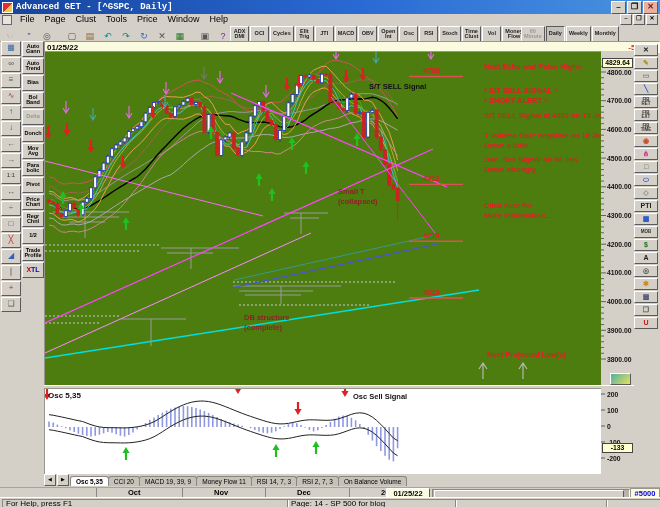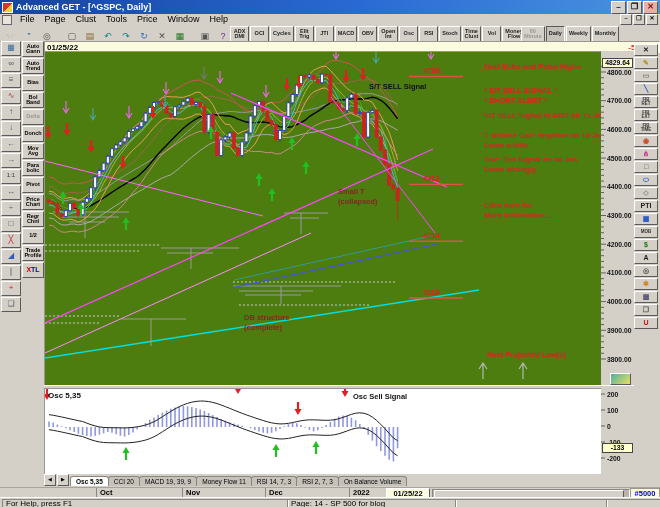--- a/index.html
+++ b/index.html
@@ -4,21 +4,21 @@
 <style>
   html,body{margin:0;padding:0;background:#777;}
   #app{position:relative;width:660px;height:507px;background:#d4d0c8;
        font-family:"Liberation Sans",sans-serif;overflow:hidden;color:#000;}
   .abs{position:absolute;}
   
   .titlebar{left:0;top:0;width:660px;height:14px;
     background:linear-gradient(90deg,#16449e,#2a6ad4 55%,#4a93e0);display:flex;align-items:center;}
   .titleicon{width:9px;height:9px;margin:0 3px 0 2px;
     background:linear-gradient(135deg,#e03030 50%,#f0d040 50%);border:1px solid #fff;}
-  .titletext{color:#fff;font-size:9px;font-weight:bold;flex:1;white-space:nowrap;}
+  .titletext{color:#fff;font-size:9px;font-weight:bold;flex:1;white-space:nowrap;font-family:Liberation Mono, monospace;}
   .winbtns{display:flex;gap:1px;margin-right:2px;}
   .wbtn{width:13px;height:11px;background:#d4d0c8;border:1px solid;border-color:#fff #5a5a5a #5a5a5a #fff;
     font-size:8px;line-height:9px;text-align:center;font-weight:bold;}
   .wbtn.close{background:#e8b0a0;color:#801010;}
   .menubar{left:0;top:14px;width:660px;height:11px;display:flex;align-items:center;background:#d4d0c8;}
   .mdiicon{width:8px;height:8px;margin:0 3px 0 2px;background:#e8e4da;border:1px solid #667;}
   .menu-item{font-size:9px;padding:16px 5px;line-height:11px;}
   .mdibtns{margin-left:auto;display:flex;gap:1px;margin-right:2px;}
   .mdibtn{width:10px;height:9px;background:#d4d0c8;border:1px solid;border-color:#fff #5a5a5a #5a5a5a #fff;
     font-size:6px;line-height:7px;text-align:center;font-weight:bold;}
@@ -70,21 +70,21 @@
   
   .tabrow{left:44px;top:474px;width:590px;height:12px;background:#d4d0c8;display:flex;align-items:flex-end;}
   .tnav{width:10px;height:10px;background:#d4d0c8;border:1px solid;border-color:#fff #5a5a5a #5a5a5a #fff;
     font-size:5px;line-height:8px;text-align:center;margin-right:1px;}
   .tab{font-size:6.5px;padding:1px 5px 1px 5px;border:1px solid #8a8680;border-bottom:none;
     background:#c6c2ba;border-radius:3px 3px 0 0;margin-right:-1px;white-space:nowrap;}
   .tab.active{background:#fff;font-weight:bold;position:relative;z-index:2;}
   
   .daterow{left:0;top:487px;width:660px;height:10px;background:#d4d0c8;border-top:1px solid #a8a49c;}
   .dtick{position:absolute;top:0;width:1px;height:10px;background:#8a8680;}
-  .dlabel{position:absolute;top:0;font-size:7.5px;font-weight:bold;line-height:10px;}
+  .dlabel{position:absolute;top:0;font-size:7.5px;font-weight:bold;line-height:10px;margin-left:28px;}
   .curdate{position:absolute;left:386px;top:0;width:42px;height:9px;background:#fbfbdf;
     border:1px solid;border-color:#fff #5a5a5a #5a5a5a #fff;
     font-size:7.5px;font-weight:bold;text-align:center;line-height:9px;}
   .scrolltrack{position:absolute;left:432px;top:1px;width:196px;height:8px;background:#b8b4ac;
     border:1px solid;border-color:#8a8680 #fff #fff #8a8680;}
   .scrollthumb{position:absolute;left:1px;top:0px;width:188px;height:6px;background:#d4d0c8;
     border:1px solid;border-color:#fff #5a5a5a #5a5a5a #fff;}
   .hashnum{position:absolute;left:630px;top:0;width:28px;height:9px;background:#fbfbdf;
     border:1px solid #9a968e;color:#0000e0;font-size:7.5px;font-weight:bold;text-align:center;line-height:9px;}
   

